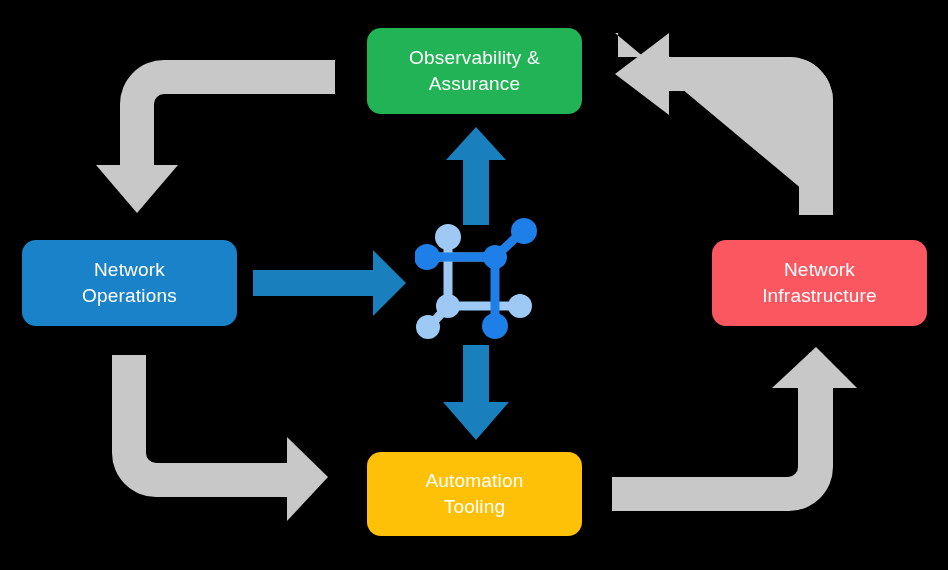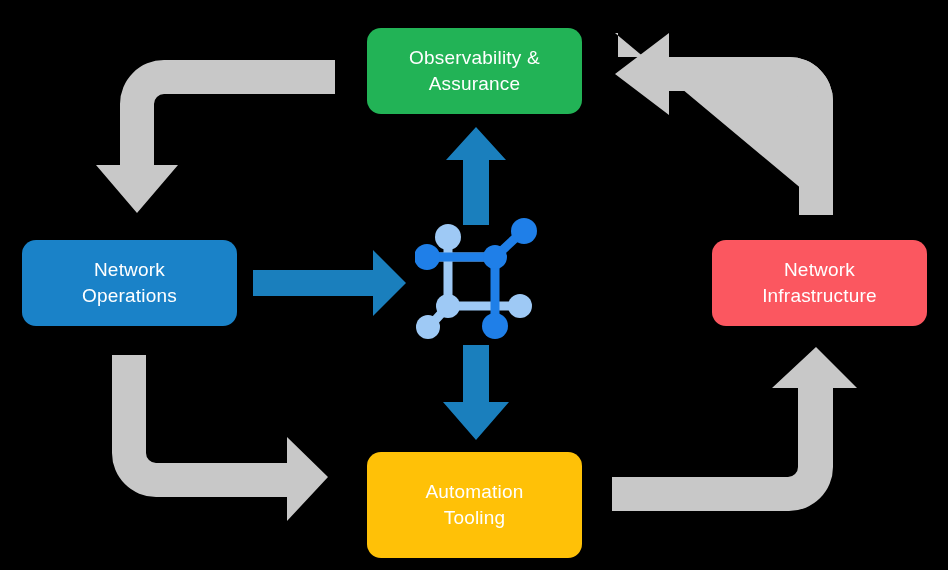--- a/index.html
+++ b/index.html
@@ -28,21 +28,21 @@
     font-weight: 400;
     letter-spacing: 0.2px;
     box-sizing: border-box;
     padding: 6px 10px;
   }
   .node-label { white-space: pre-line; display: block; }
 
   #box-observability { left: 367px; top: 28px;  width: 215px; height: 86px; background: #22b356; border-radius: 14px; }
   #box-operations    { left: 22px;  top: 240px; width: 215px; height: 86px; background: #1a82c8; }
   #box-infrastructure{ left: 712px; top: 240px; width: 215px; height: 86px; background: #fb5760; }
-  #box-automation    { left: 367px; top: 452px; width: 215px; height: 106px; background: #ffc107; }
+  #box-automation    { left: 367px; top: 452px; width: 215px; height: 84px; background: #ffc107; }
 
   .arrow-svg {
     position: absolute;
     left: 0; top: 0;
     width: 948px;
     height: 570px;
     pointer-events: none;
   }
   .center-icon {
     position: absolute;

